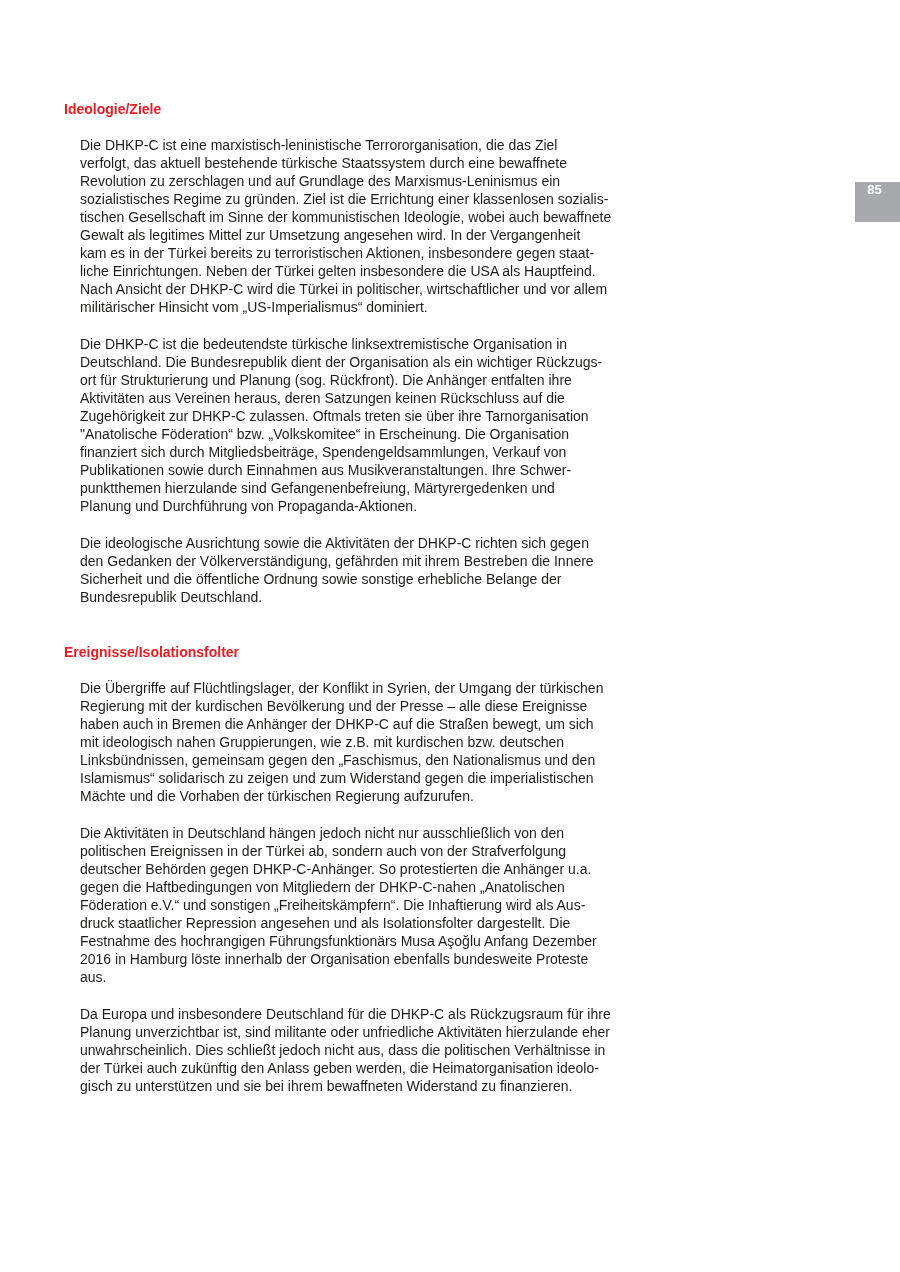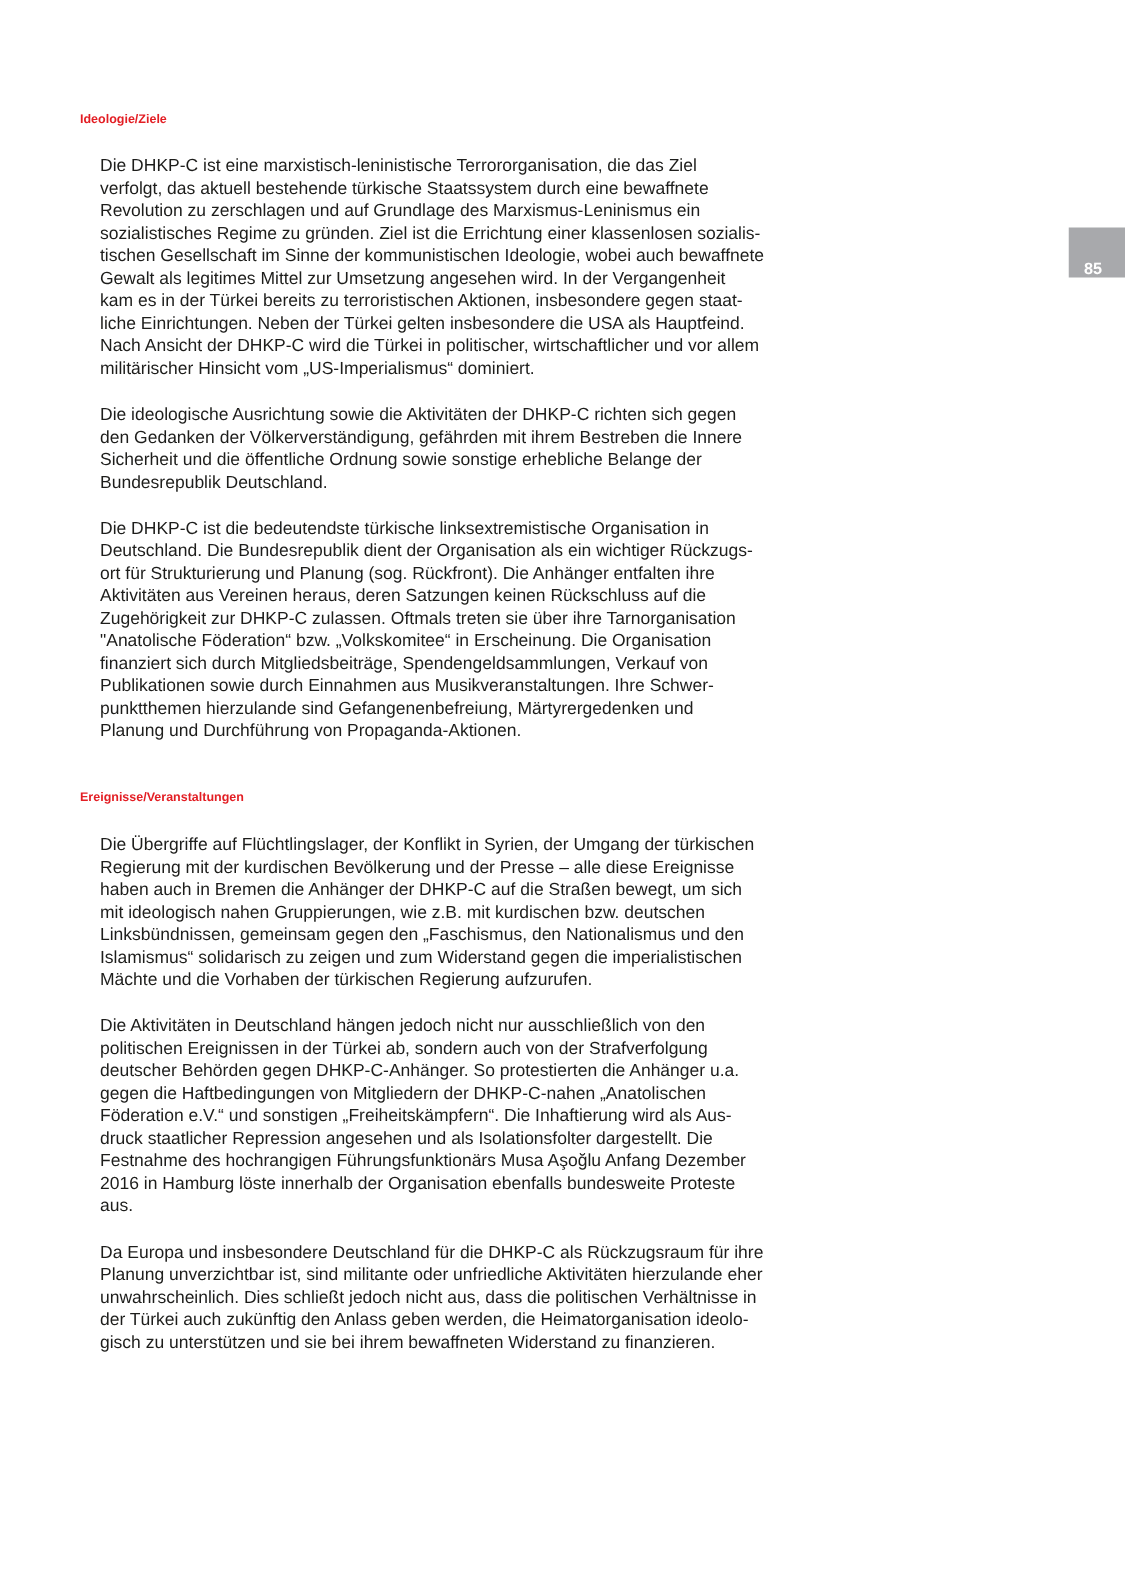--- a/index.html
+++ b/index.html
@@ -11,25 +11,25 @@
     font-family: "Liberation Sans", "DejaVu Sans", sans-serif;
     overflow: hidden;
   }
   .content {
     position: absolute;
     left: 64px;
     top: 88px;
     width: 680px;
   }
   .heading {
-    font-size: 10px;
+    font-size: 14px;
     line-height: 16px;
     font-weight: bold;
     color: #e31e24;
-    margin: 0 0 19px 0;
+    margin: 13px 0 19px 0;
   }
   .para {
     font-size: 14px;
     line-height: 18px;
     color: #1d1d1b;
     margin: 0 0 19px 16px;
     white-space: pre-line;
   }
   section.second .heading {
     margin-top: 38px;
@@ -38,21 +38,21 @@
     position: absolute;
     top: 182px;
     right: 0;
     width: 45px;
     height: 40px;
     background: #a8a9ac;
     color: #ffffff;
     font-size: 13px;
     font-weight: bold;
     display: flex;
-    align-items: flex-end;
+    align-items: flex-start;
     justify-content: center;
     padding-right: 6px;
     box-sizing: border-box;
   }
 </style>
 </head>
 <body>
 
 <div class="page">
 
@@ -67,38 +67,38 @@
       <p class="para">Die DHKP-C ist eine marxistisch-leninistische Terrororganisation, die das Ziel
 verfolgt, das aktuell bestehende türkische Staatssystem durch eine bewaffnete
 Revolution zu zerschlagen und auf Grundlage des Marxismus-Leninismus ein
 sozialistisches Regime zu gründen. Ziel ist die Errichtung einer klassenlosen sozialis-
 tischen Gesellschaft im Sinne der kommunistischen Ideologie, wobei auch bewaffnete
 Gewalt als legitimes Mittel zur Umsetzung angesehen wird. In der Vergangenheit
 kam es in der Türkei bereits zu terroristischen Aktionen, insbesondere gegen staat-
 liche Einrichtungen. Neben der Türkei gelten insbesondere die USA als Hauptfeind.
 Nach Ansicht der DHKP-C wird die Türkei in politischer, wirtschaftlicher und vor allem
 militärischer Hinsicht vom „US-Imperialismus“ dominiert.</p>
-      <p class="para">Die ideologische Ausrichtung sowie die Aktivitäten der DHKP-C richten sich gegen
-den Gedanken der Völkerverständigung, gefährden mit ihrem Bestreben die Innere
-Sicherheit und die öffentliche Ordnung sowie sonstige erhebliche Belange der
-Bundesrepublik Deutschland.</p>
       <p class="para">Die DHKP-C ist die bedeutendste türkische linksextremistische Organisation in
 Deutschland. Die Bundesrepublik dient der Organisation als ein wichtiger Rückzugs-
 ort für Strukturierung und Planung (sog. Rückfront). Die Anhänger entfalten ihre
 Aktivitäten aus Vereinen heraus, deren Satzungen keinen Rückschluss auf die
 Zugehörigkeit zur DHKP-C zulassen. Oftmals treten sie über ihre Tarnorganisation
 "Anatolische Föderation“ bzw. „Volkskomitee“ in Erscheinung. Die Organisation
 finanziert sich durch Mitgliedsbeiträge, Spendengeldsammlungen, Verkauf von
 Publikationen sowie durch Einnahmen aus Musikveranstaltungen. Ihre Schwer-
 punktthemen hierzulande sind Gefangenenbefreiung, Märtyrergedenken und
 Planung und Durchführung von Propaganda-Aktionen.</p>
+      <p class="para">Die ideologische Ausrichtung sowie die Aktivitäten der DHKP-C richten sich gegen
+den Gedanken der Völkerverständigung, gefährden mit ihrem Bestreben die Innere
+Sicherheit und die öffentliche Ordnung sowie sonstige erhebliche Belange der
+Bundesrepublik Deutschland.</p>
     </section>
 
     <section class="second">
-      <h2 class="heading">Ereignisse/Veranstaltungen</h2>
+      <h2 class="heading">Ereignisse/Isolationsfolter</h2>
       <p class="para">Die Übergriffe auf Flüchtlingslager, der Konflikt in Syrien, der Umgang der türkischen
 Regierung mit der kurdischen Bevölkerung und der Presse – alle diese Ereignisse
 haben auch in Bremen die Anhänger der DHKP-C auf die Straßen bewegt, um sich
 mit ideologisch nahen Gruppierungen, wie z.B. mit kurdischen bzw. deutschen
 Linksbündnissen, gemeinsam gegen den „Faschismus, den Nationalismus und den
 Islamismus“ solidarisch zu zeigen und zum Widerstand gegen die imperialistischen
 Mächte und die Vorhaben der türkischen Regierung aufzurufen.</p>
       <p class="para">Die Aktivitäten in Deutschland hängen jedoch nicht nur ausschließlich von den
 politischen Ereignissen in der Türkei ab, sondern auch von der Strafverfolgung
 deutscher Behörden gegen DHKP-C-Anhänger. So protestierten die Anhänger u.a.

